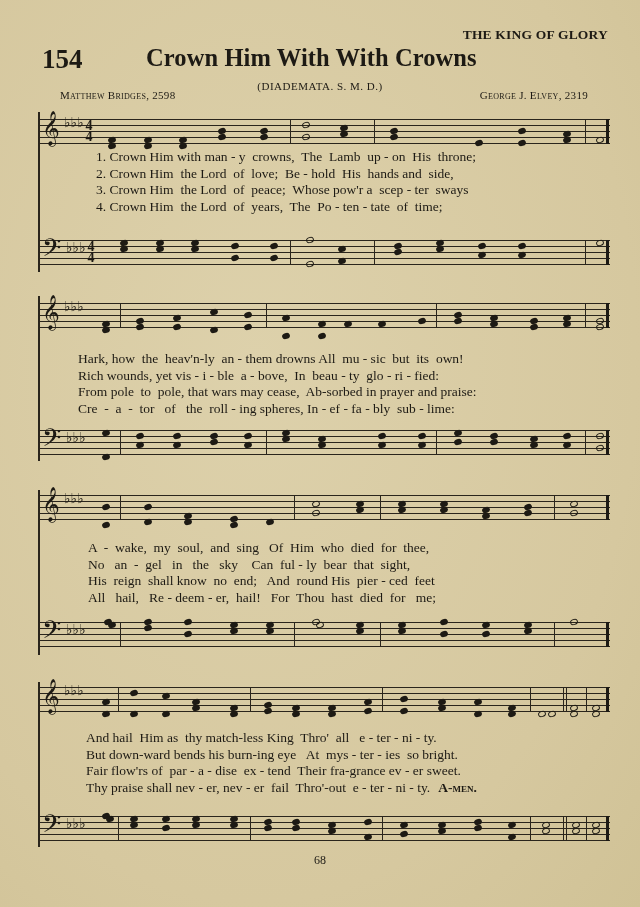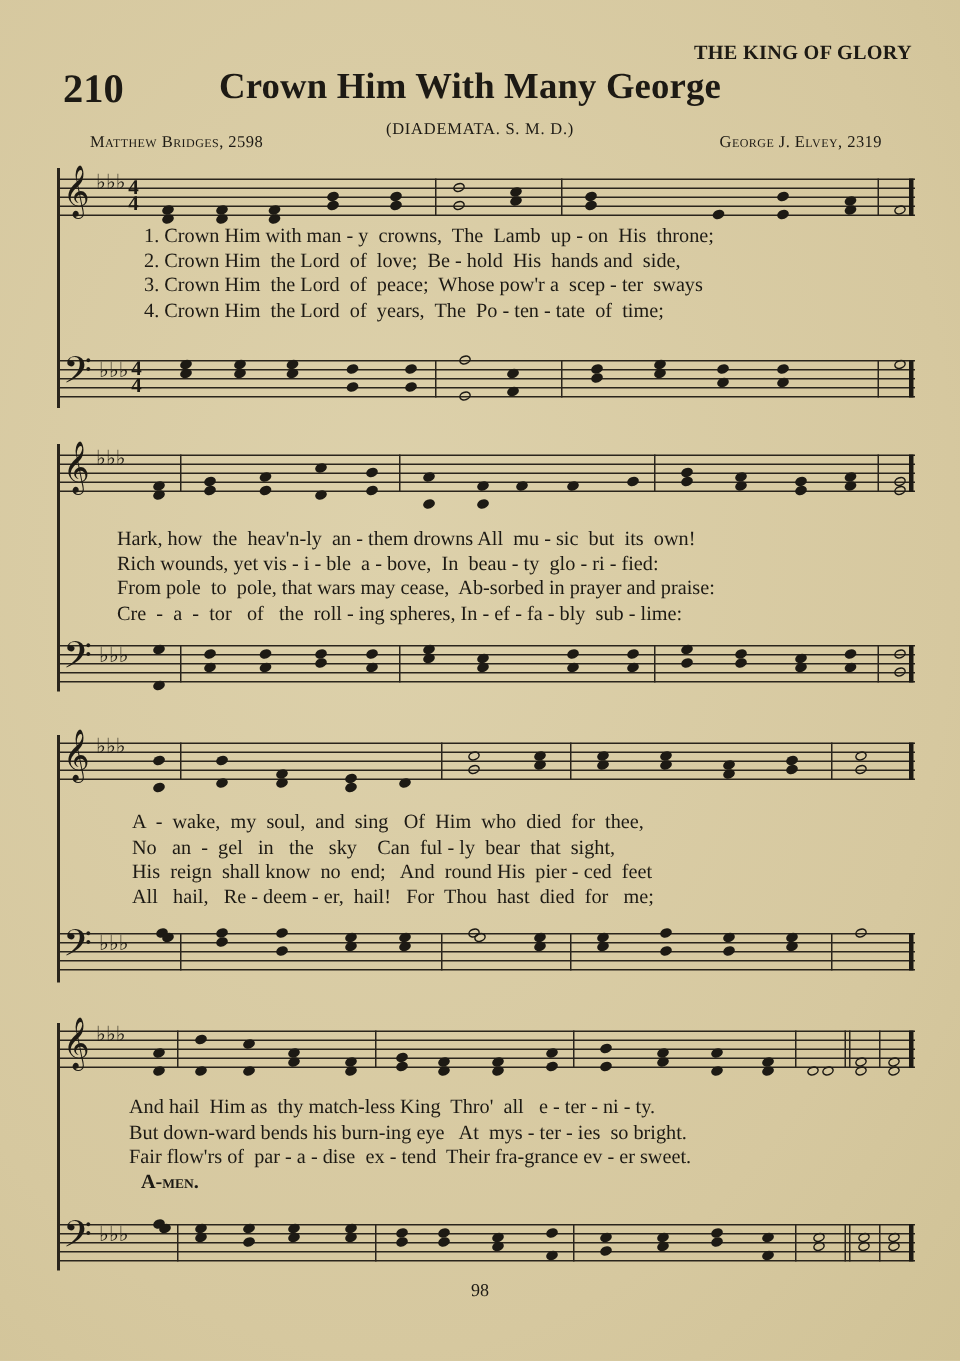--- a/index.html
+++ b/index.html
@@ -34,22 +34,22 @@
   .lyrics { position:absolute; left:0; width:580px; font-size:13.5px; line-height:16.5px; }
   .lyric-line { white-space:pre; display:flex; }
   .lyric-line span { display:inline-block; }
   .amen { font-weight:bold; font-variant:small-caps; }
   .page-number { top:853px; left:0; width:640px; text-align:center; font-size:12px; }
 </style>
 </head>
 <body>
 
 <div class="abs section-title">THE KING OF GLORY</div>
-<div class="abs hymn-number">210</div>
-<div class="abs hymn-title">Crown Him With Many George</div>
+<div class="abs hymn-number">154</div>
+<div class="abs hymn-title">Crown Him With With Crowns</div>
 <div class="abs tune">(DIADEMATA.  S. M. D.)</div>
 <div class="abs author">Matthew Bridges, 2598</div>
 <div class="abs composer">George J. Elvey, 2319</div>
 
 <div class="system" style="top:112px;height:170px;">
   <div class="brace" style="top:0;height:160px;"></div>
   <div class="staff" style="top:7px;">
     <div class="line" style="top:0"></div>
       <div class="line" style="top:6px"></div>
       <div class="line" style="top:12px"></div>
@@ -355,21 +355,21 @@
       <div class="note open" style="left:532px;top:24px"></div>
     <div class="barline" style="left:548px;top:0;height:25px"></div>
     <div class="note open" style="left:554px;top:18px"></div>
       <div class="note open" style="left:554px;top:24px"></div>
     <div class="endbar" style="left:568px;top:0;height:25px"></div>
   </div>
   <div class="lyrics" style="top:48px;left:48px;">
     <div class="lyric-line">And hail  Him as  thy match-less King  Thro'  all   e - ter - ni - ty.</div>
     <div class="lyric-line">But down-ward bends his burn-ing eye   At  mys - ter - ies  so bright.</div>
     <div class="lyric-line">Fair flow'rs of  par - a - dise  ex - tend  Their fra-grance ev - er sweet.</div>
-    <div class="lyric-line"><span class="amen" style="margin-left:8px;">A-men.</span></div>
+    <div class="lyric-line"><span>Thy praise shall nev - er, nev - er  fail  Thro'-out  e - ter - ni - ty.</span><span class="amen" style="margin-left:8px;">A-men.</span></div>
   </div>
   <div class="staff" style="top:134px;">
     <div class="line" style="top:0"></div>
       <div class="line" style="top:6px"></div>
       <div class="line" style="top:12px"></div>
       <div class="line" style="top:18px"></div>
       <div class="line" style="top:24px"></div>
     <div class="clef" style="left:4px;top:-4px;">𝄢</div>
     <div class="keysig" style="left:28px;top:0px;">♭♭♭</div>
     <div class="note" style="left:64px;top:-3px"></div>
@@ -408,13 +408,13 @@
     <div class="barline" style="left:528px;top:0;height:25px"></div>
     <div class="note open" style="left:534px;top:6px"></div>
       <div class="note open" style="left:534px;top:12px"></div>
     <div class="barline" style="left:548px;top:0;height:25px"></div>
     <div class="note open" style="left:554px;top:6px"></div>
       <div class="note open" style="left:554px;top:12px"></div>
     <div class="endbar" style="left:568px;top:0;height:25px"></div>
   </div>
 </div>
 
-<div class="abs page-number">98</div>
+<div class="abs page-number">68</div>
 
 </body></html>

